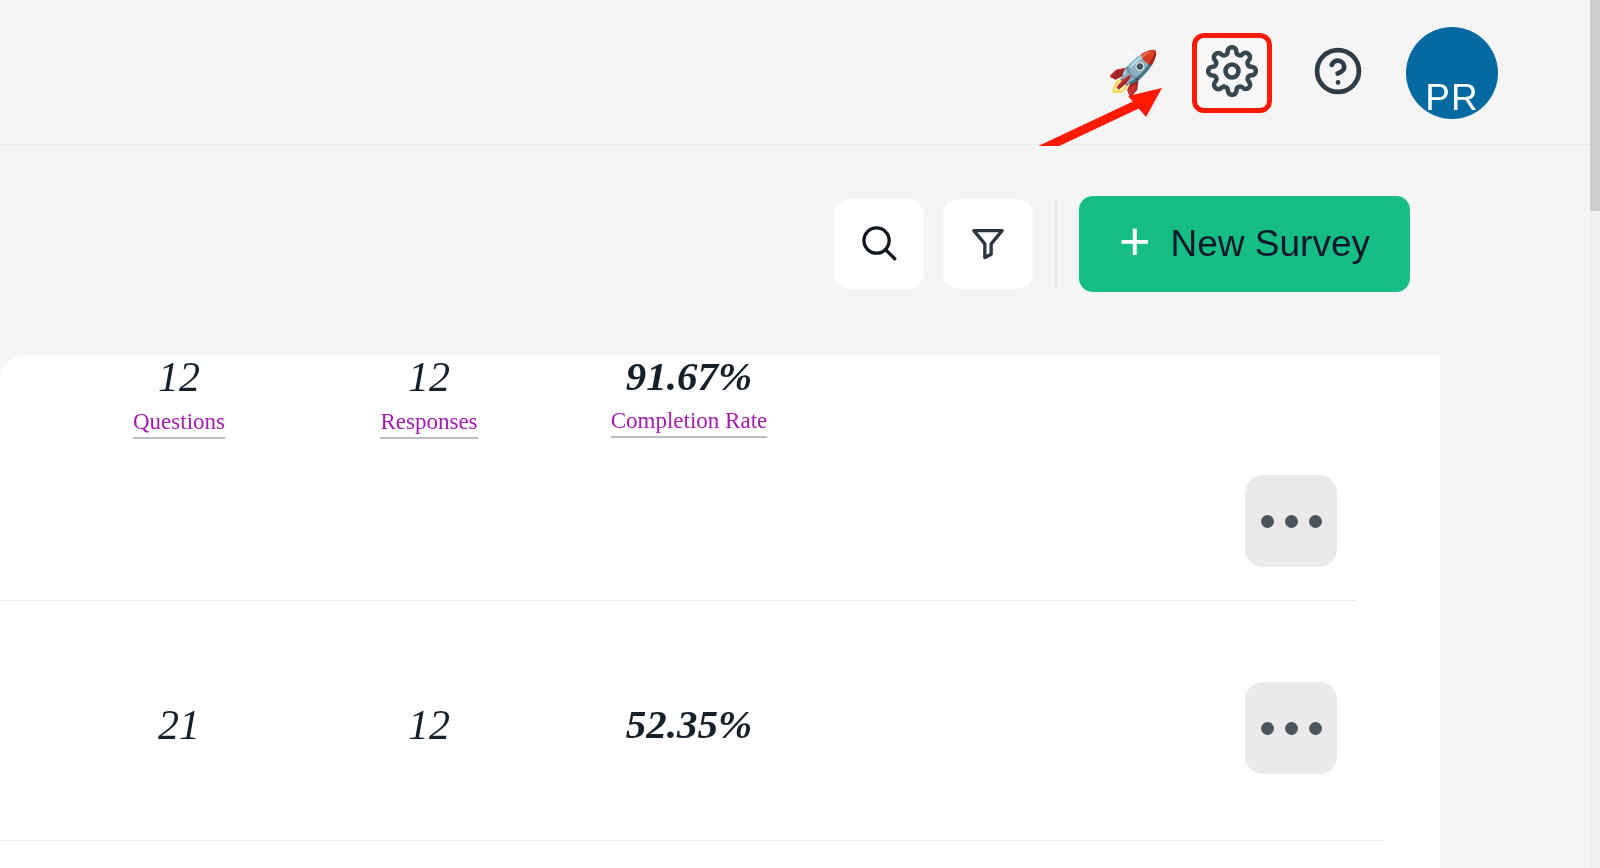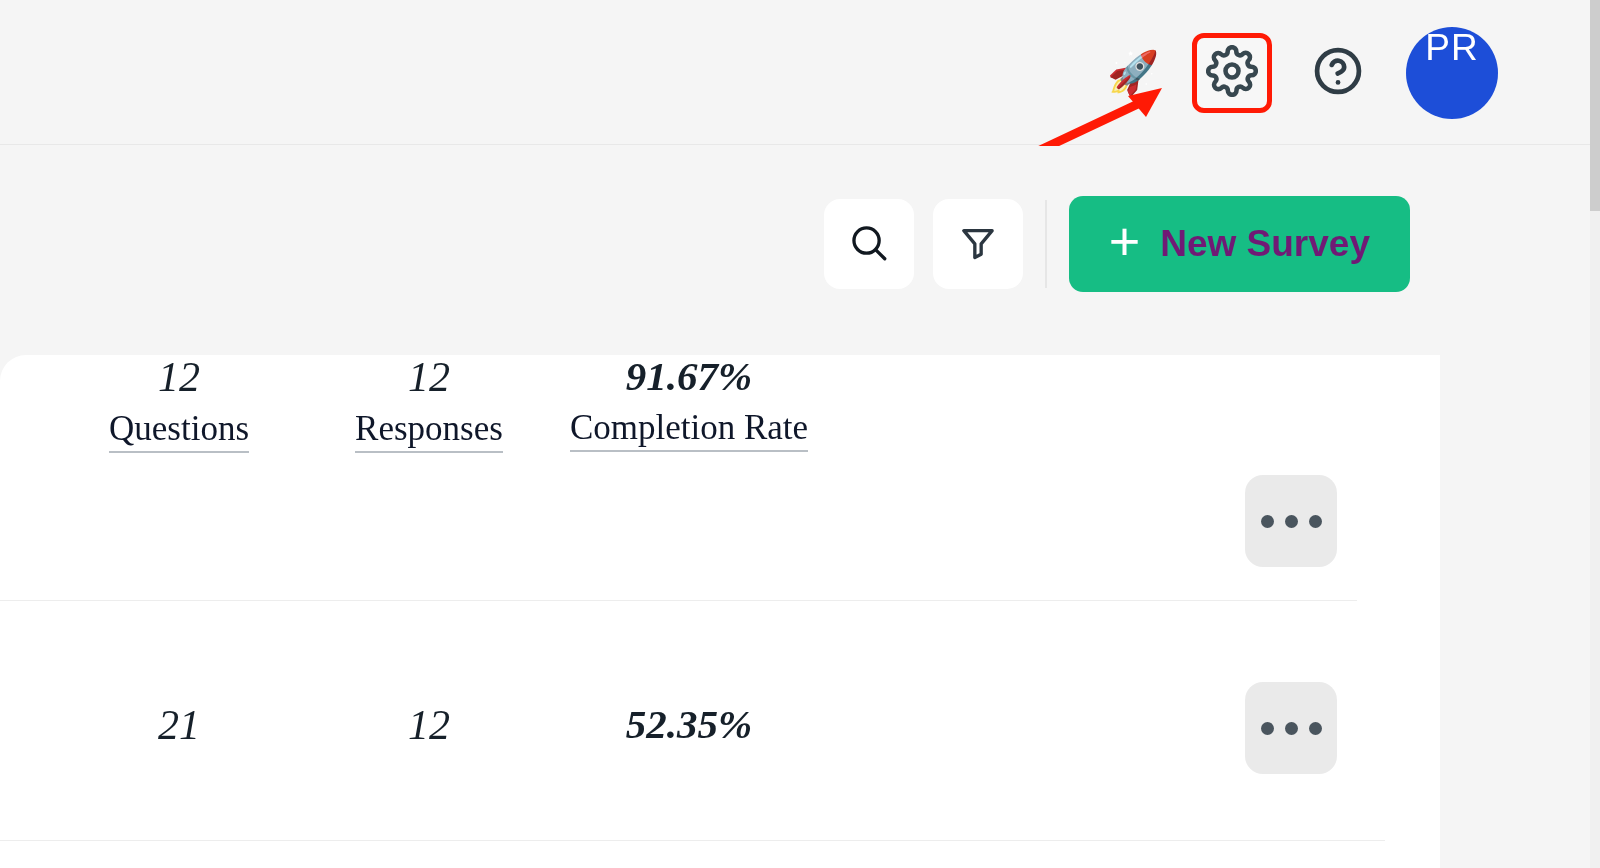--- a/index.html
+++ b/index.html
@@ -29,22 +29,22 @@
   }
   .rocket-icon { font-size:42px; line-height:1; display:block; }
   .gear-wrap {
     width:80px; height:80px; border:5px solid #ff1a05; border-radius:12px;
     display:flex; align-items:center; justify-content:center;
     background:#f7f7f7; margin:0 14px 0 22px;
   }
   .help-btn { margin-left:16px; }
   .avatar {
     width:92px; height:92px; border-radius:50%;
-    background:#1d4ed8; color:#ffffff;
-    display:flex; align-items:flex-start; justify-content:center;
+    background:#0369a1; color:#ffffff;
+    display:flex; align-items:flex-end; justify-content:center;
     font-size:37px; font-weight:400; letter-spacing:1px;
     margin-left:32px; cursor:pointer;
   }
 
   
   .arrow-annot { position:absolute; left:1010px; top:70px; width:200px; height:100px; pointer-events:none; }
 
   
   .toolbar {
     position:absolute; left:0; top:146px; width:1590px; height:208px;
@@ -60,21 +60,21 @@
     border:none; cursor:pointer;
   }
   .icon-btn + .icon-btn { margin-left:19px; }
   .tb-divider { width:2px; height:88px; background:#e6e6e6; margin:0 22px; }
   .new-survey-btn {
     height:96px; border-radius:14px; background:#16bd84;
     display:flex; align-items:center; justify-content:center;
     padding:0 40px; border:none; cursor:pointer; gap:20px;
   }
   .new-survey-btn .plus { color:#fff; font-size:54px; font-weight:300; line-height:1; margin-top:-6px; }
-  .new-survey-btn .ns-label { color:#701a75; font-size:37px; font-weight:700; white-space:nowrap; }
+  .new-survey-btn .ns-label { color:#0f172a; font-size:37px; font-weight:400; white-space:nowrap; }
 
   
   .card {
     position:absolute; left:0; top:355px; width:1440px; height:513px;
     background:#ffffff; border-top-left-radius:26px;
   }
   .srow { position:relative; width:100%; height:244px; }
   .srow.first { height:245px; }
   .srow-divider {
     position:absolute; left:0; top:0; width:1357px; height:1px; background:#ededed;
@@ -86,21 +86,21 @@
     position:absolute; text-align:center; width:260px;
   }
   .stat .val {
     font-size:42px; color:#16202a; line-height:1.05; font-weight:400;
     font-family:"Liberation Serif", serif;
     font-style:italic;
   }
   .stat .val.bold { font-weight:700; font-size:41px; }
   .stat .lbl {
     display:inline-block; margin-top:10px;
-    font-size:35px; color:#0f172a; font-weight:400;
+    font-size:23px; color:#a21caf; font-weight:400;
     border-bottom:2px solid #b9bfc5; padding-bottom:2px;
     font-family:"Liberation Serif", serif;
   }
   .stat.c1 { left:49px; }
   .stat.c2 { left:299px; }
   .stat.c3 { left:549px; width:280px; }
 
   .more-btn {
     position:absolute; right:103px; width:92px; height:92px;
     border-radius:18px; background:#eaeaea; border:none; cursor:pointer;

